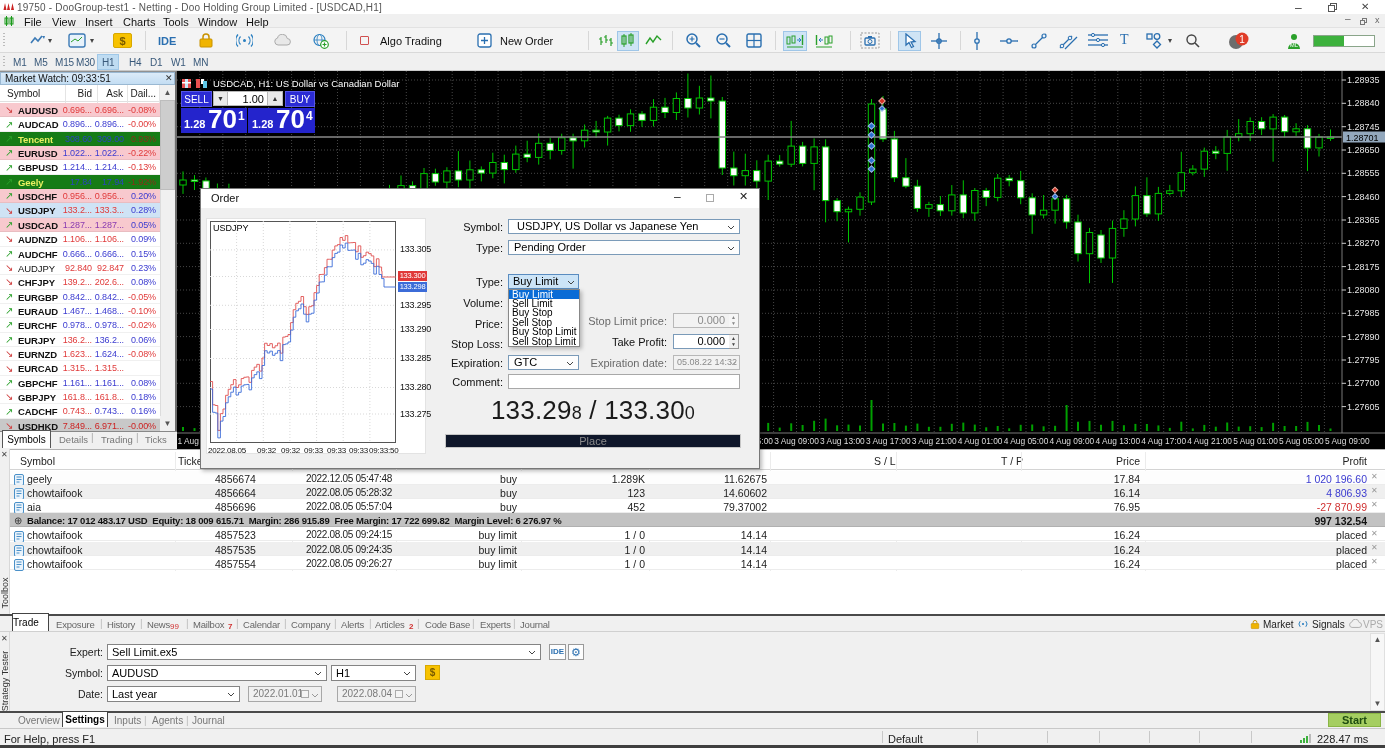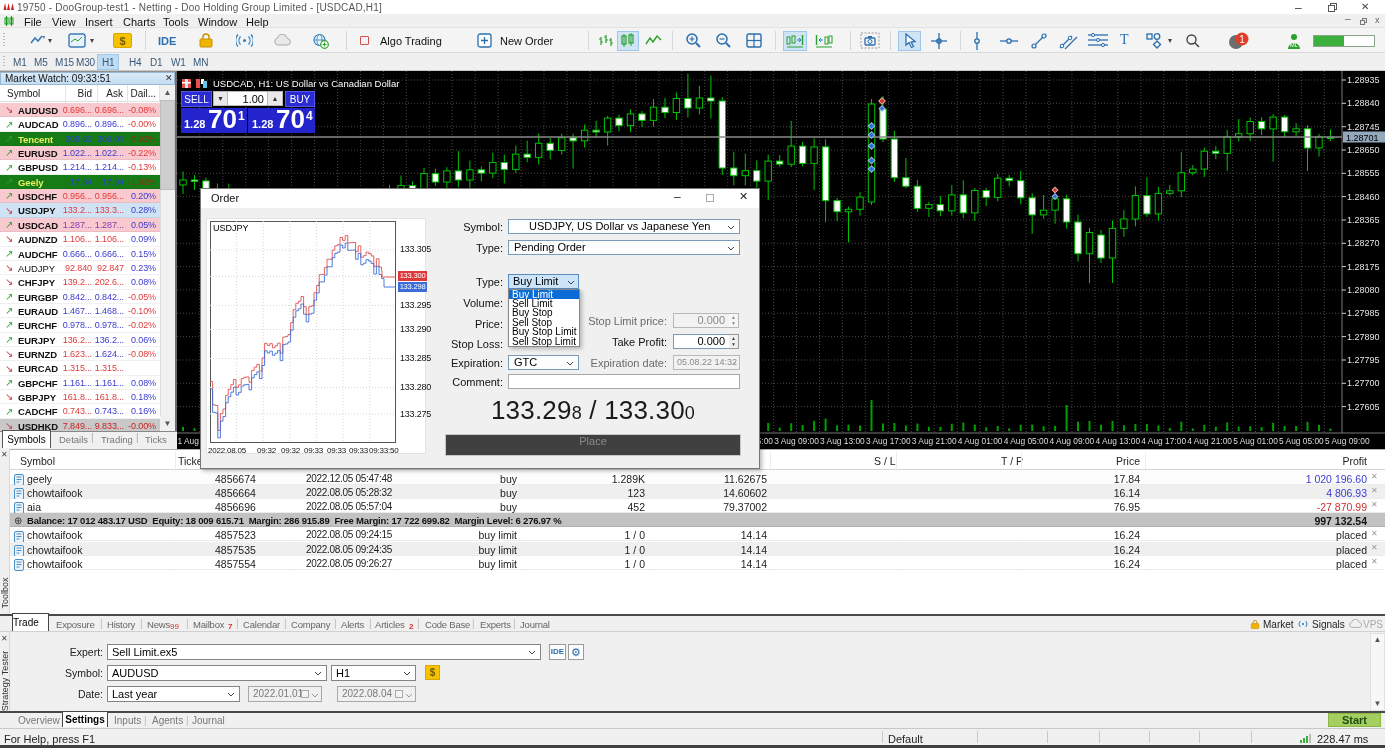--- a/index.html
+++ b/index.html
@@ -350,21 +350,21 @@
 <div class="abs" style="left:0px;top:404.3px;width:160px;height:14.35px;background:#fff;border-bottom:1px solid rgba(0,0,0,0.06)"></div>
 <div class="abs" style="left:5px;top:405.5px;font-size:10px;color:#2aa02a">↗</div>
 <div class="abs" style="left:18px;top:406.3px;font-size:9.5px;letter-spacing:-0.1px;color:#111;font-weight:bold">CADCHF</div>
 <div class="abs r" style="left:53px;top:406.3px;width:39px;font-size:9px;letter-spacing:-0.1px;color:#e03a3a">0.743...</div>
 <div class="abs r" style="left:85px;top:406.3px;width:39px;font-size:9px;letter-spacing:-0.1px;color:#3b3bd0">0.743...</div>
 <div class="abs r" style="left:116px;top:406.3px;width:40px;font-size:9px;letter-spacing:-0.1px;color:#3b3bd0">0.16%</div>
 <div class="abs" style="left:0px;top:418.7px;width:160px;height:14.35px;background:#c8c8c8;border-bottom:1px solid rgba(0,0,0,0.06)"></div>
 <div class="abs" style="left:5px;top:419.9px;font-size:10px;color:#d04040">↘</div>
 <div class="abs" style="left:18px;top:420.7px;font-size:9.5px;letter-spacing:-0.1px;color:#111;font-weight:bold">USDHKD</div>
 <div class="abs r" style="left:53px;top:420.7px;width:39px;font-size:9px;letter-spacing:-0.1px;color:#c22">7.849...</div>
-<div class="abs r" style="left:85px;top:420.7px;width:39px;font-size:9px;letter-spacing:-0.1px;color:#c22">9.833...</div>
+<div class="abs r" style="left:85px;top:420.7px;width:39px;font-size:9px;letter-spacing:-0.1px;color:#c22">6.971...</div>
 <div class="abs r" style="left:116px;top:420.7px;width:40px;font-size:9px;letter-spacing:-0.1px;color:#c22">-0.00%</div>
 <div class="abs" style="left:0px;top:431px;width:177px;height:18px;background:#f0f0f0;border-top:1px solid #888"></div>
 <div class="abs" style="left:2px;top:430px;width:49px;height:18px;background:#fff;border:1px solid #555;border-bottom:none;font-size:10px;color:#000;text-align:center;line-height:17px">Symbols</div>
 <div class="abs" style="left:59px;top:434px;font-size:9.5px;color:#777">Details</div>
 <div class="abs" style="left:91px;top:432px;font-size:10px;color:#aaa">|</div>
 <div class="abs" style="left:101px;top:434px;font-size:9.5px;color:#777">Trading</div>
 <div class="abs" style="left:136px;top:432px;font-size:10px;color:#aaa">|</div>
 <div class="abs" style="left:145px;top:434px;font-size:9.5px;color:#777">Ticks</div>
 <svg class="abs" style="left:177px;top:71px" width="1208" height="378" viewBox="177 71 1208 378" font-family="Liberation Sans">
     <rect x="177" y="71" width="1208" height="378" fill="#000"></rect>
@@ -1085,21 +1085,21 @@
 <div class="abs" style="left:398px;top:271.0px;width:29px;height:10px;background:#e03838;color:#fff;font-size:7.5px;line-height:10px;text-align:center;letter-spacing:-0.2px">133.300</div>
 <div class="abs" style="left:398px;top:282.0px;width:29px;height:10px;background:#3c6cd8;color:#fff;font-size:7.5px;line-height:10px;text-align:center;letter-spacing:-0.2px">133.298</div>
 <div class="abs" style="left:208px;top:446px;font-size:8px;letter-spacing:-0.2px;color:#111">2022.08.05</div>
 <div class="abs" style="left:257px;top:446px;font-size:8px;letter-spacing:-0.2px;color:#111">09:32</div>
 <div class="abs" style="left:281px;top:446px;font-size:8px;letter-spacing:-0.2px;color:#111">09:32</div>
 <div class="abs" style="left:304px;top:446px;font-size:8px;letter-spacing:-0.2px;color:#111">09:33</div>
 <div class="abs" style="left:327px;top:446px;font-size:8px;letter-spacing:-0.2px;color:#111">09:33</div>
 <div class="abs" style="left:349px;top:446px;font-size:8px;letter-spacing:-0.2px;color:#111">09:33</div>
 <div class="abs" style="left:369px;top:446px;font-size:8px;letter-spacing:-0.2px;color:#111">09:33:50</div>
 <div class="abs r" style="left:383px;top:221px;width:120px;height:12px;font-size:11px;color:#111">Symbol:</div>
-<div class="abs" style="left:508px;top:218.5px;width:232px;height:15px;background:#fff;border:1px solid #7a9ab8;font-size:11px;color:#000;line-height:13px;padding-left:20px">USDJPY, US Dollar vs Japanese Yen<svg style="position:absolute;right:4px;top:5px" width="8" height="5" viewBox="0 0 8 5">
+<div class="abs" style="left:508px;top:218.5px;width:232px;height:15px;background:#fff;border:1px solid #7a9ab8;font-size:11px;color:#000;line-height:13px;padding-left:8px">USDJPY, US Dollar vs Japanese Yen<svg style="position:absolute;right:4px;top:5px" width="8" height="5" viewBox="0 0 8 5">
       <path d="M1 1 L4 4 L7 1" fill="none" stroke="#444"></path>
     </svg></div>
 <div class="abs r" style="left:383px;top:242px;width:120px;height:12px;font-size:11px;color:#111">Type:</div>
 <div class="abs" style="left:508px;top:239.5px;width:232px;height:15px;background:#fdfdfd;border:1px solid #7a9ab8;font-size:11px;color:#000;line-height:13px;padding-left:5px">Pending Order<svg style="position:absolute;right:4px;top:5px" width="8" height="5" viewBox="0 0 8 5">
       <path d="M1 1 L4 4 L7 1" fill="none" stroke="#444"></path>
     </svg></div>
 <div class="abs r" style="left:383px;top:276px;width:120px;height:12px;font-size:11px;color:#111">Type:</div>
 <div class="abs" style="left:508px;top:273.5px;width:71px;height:15px;background:#cce4f7;border:1px solid #5a8cc0;font-size:11px;color:#000;line-height:13px;padding-left:4px">Buy Limit<svg style="position:absolute;right:3px;top:5px" width="8" height="5" viewBox="0 0 8 5">
       <path d="M1 1 L4 4 L7 1" fill="none" stroke="#444"></path>
     </svg></div>
@@ -1123,12 +1123,12 @@
 <div class="abs r" style="left:383px;top:376px;width:120px;height:12px;font-size:11px;color:#111">Comment:</div>
 <div class="abs" style="left:508px;top:373.5px;width:232px;height:15px;background:#fff;border:1px solid #a8a8a8"></div>
 <div class="abs" style="left:508px;top:288.5px;width:72px;height:58px;background:#fff;border:1px solid #888;box-shadow:2px 2px 4px rgba(0,0,0,0.25)"></div>
 <div class="abs" style="left:509px;top:289.5px;width:70px;height:9.4px;background:#0a6cd6;color:#fff;font-size:10px;line-height:9px;padding-left:3px">Buy Limit</div>
 <div class="abs" style="left:509px;top:298.9px;width:70px;height:9.4px;color:#000;font-size:10px;line-height:9px;padding-left:3px">Sell Limit</div>
 <div class="abs" style="left:509px;top:308.3px;width:70px;height:9.4px;color:#000;font-size:10px;line-height:9px;padding-left:3px">Buy Stop</div>
 <div class="abs" style="left:509px;top:317.7px;width:70px;height:9.4px;color:#000;font-size:10px;line-height:9px;padding-left:3px">Sell Stop</div>
 <div class="abs" style="left:509px;top:327.1px;width:70px;height:9.4px;color:#000;font-size:10px;line-height:9px;padding-left:3px">Buy Stop Limit</div>
 <div class="abs" style="left:509px;top:336.5px;width:70px;height:9.4px;color:#000;font-size:10px;line-height:9px;padding-left:3px">Sell Stop Limit</div>
 <div class="abs" style="left:445px;top:395px;width:296px;height:26px;font-size:26px;color:#1a1a1a;text-align:center;letter-spacing:0.2px">133.29<span style="font-size:18px">8</span> / 133.30<span style="font-size:18px">0</span></div>
-<div class="abs" style="left:445px;top:433.5px;width:296px;height:22px;background:#404040;border:1px solid #c6c6c6;font-size:11px;color:#8a8a8a;text-align:center;line-height:13px">Place</div>
+<div class="abs" style="left:445px;top:433.5px;width:296px;height:14px;background:#0f172a;border:1px solid #c6c6c6;font-size:11px;color:#8a8a8a;text-align:center;line-height:13px">Place</div>
 </body></html>

